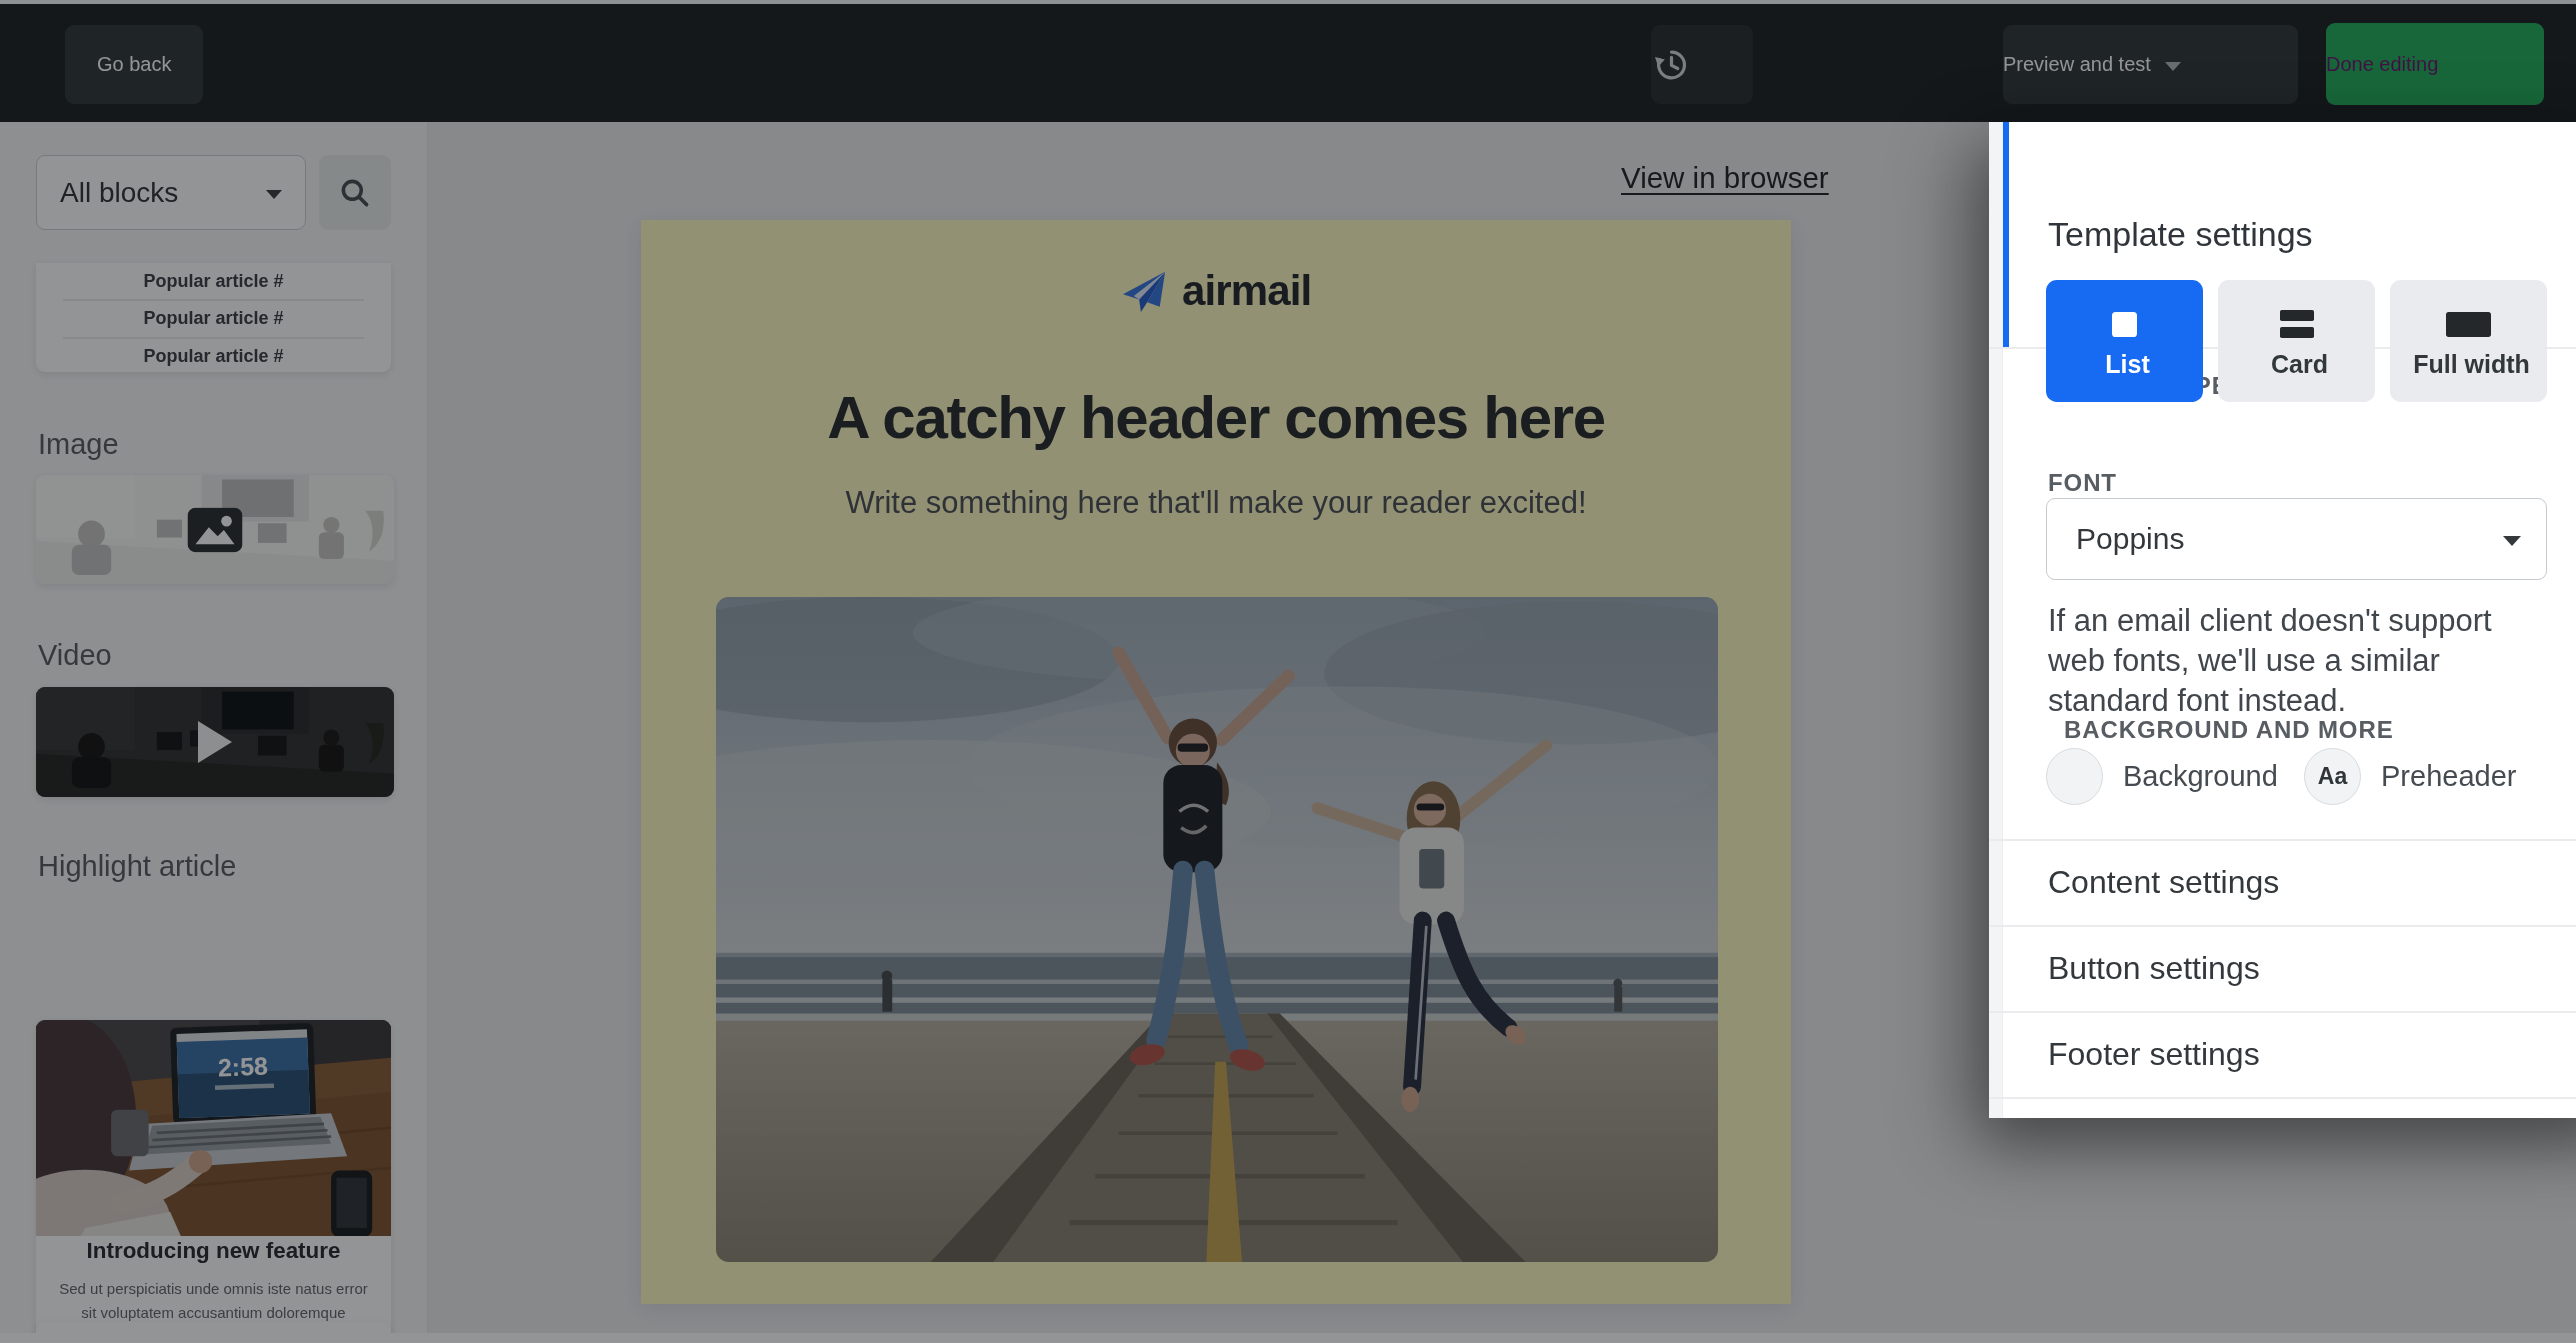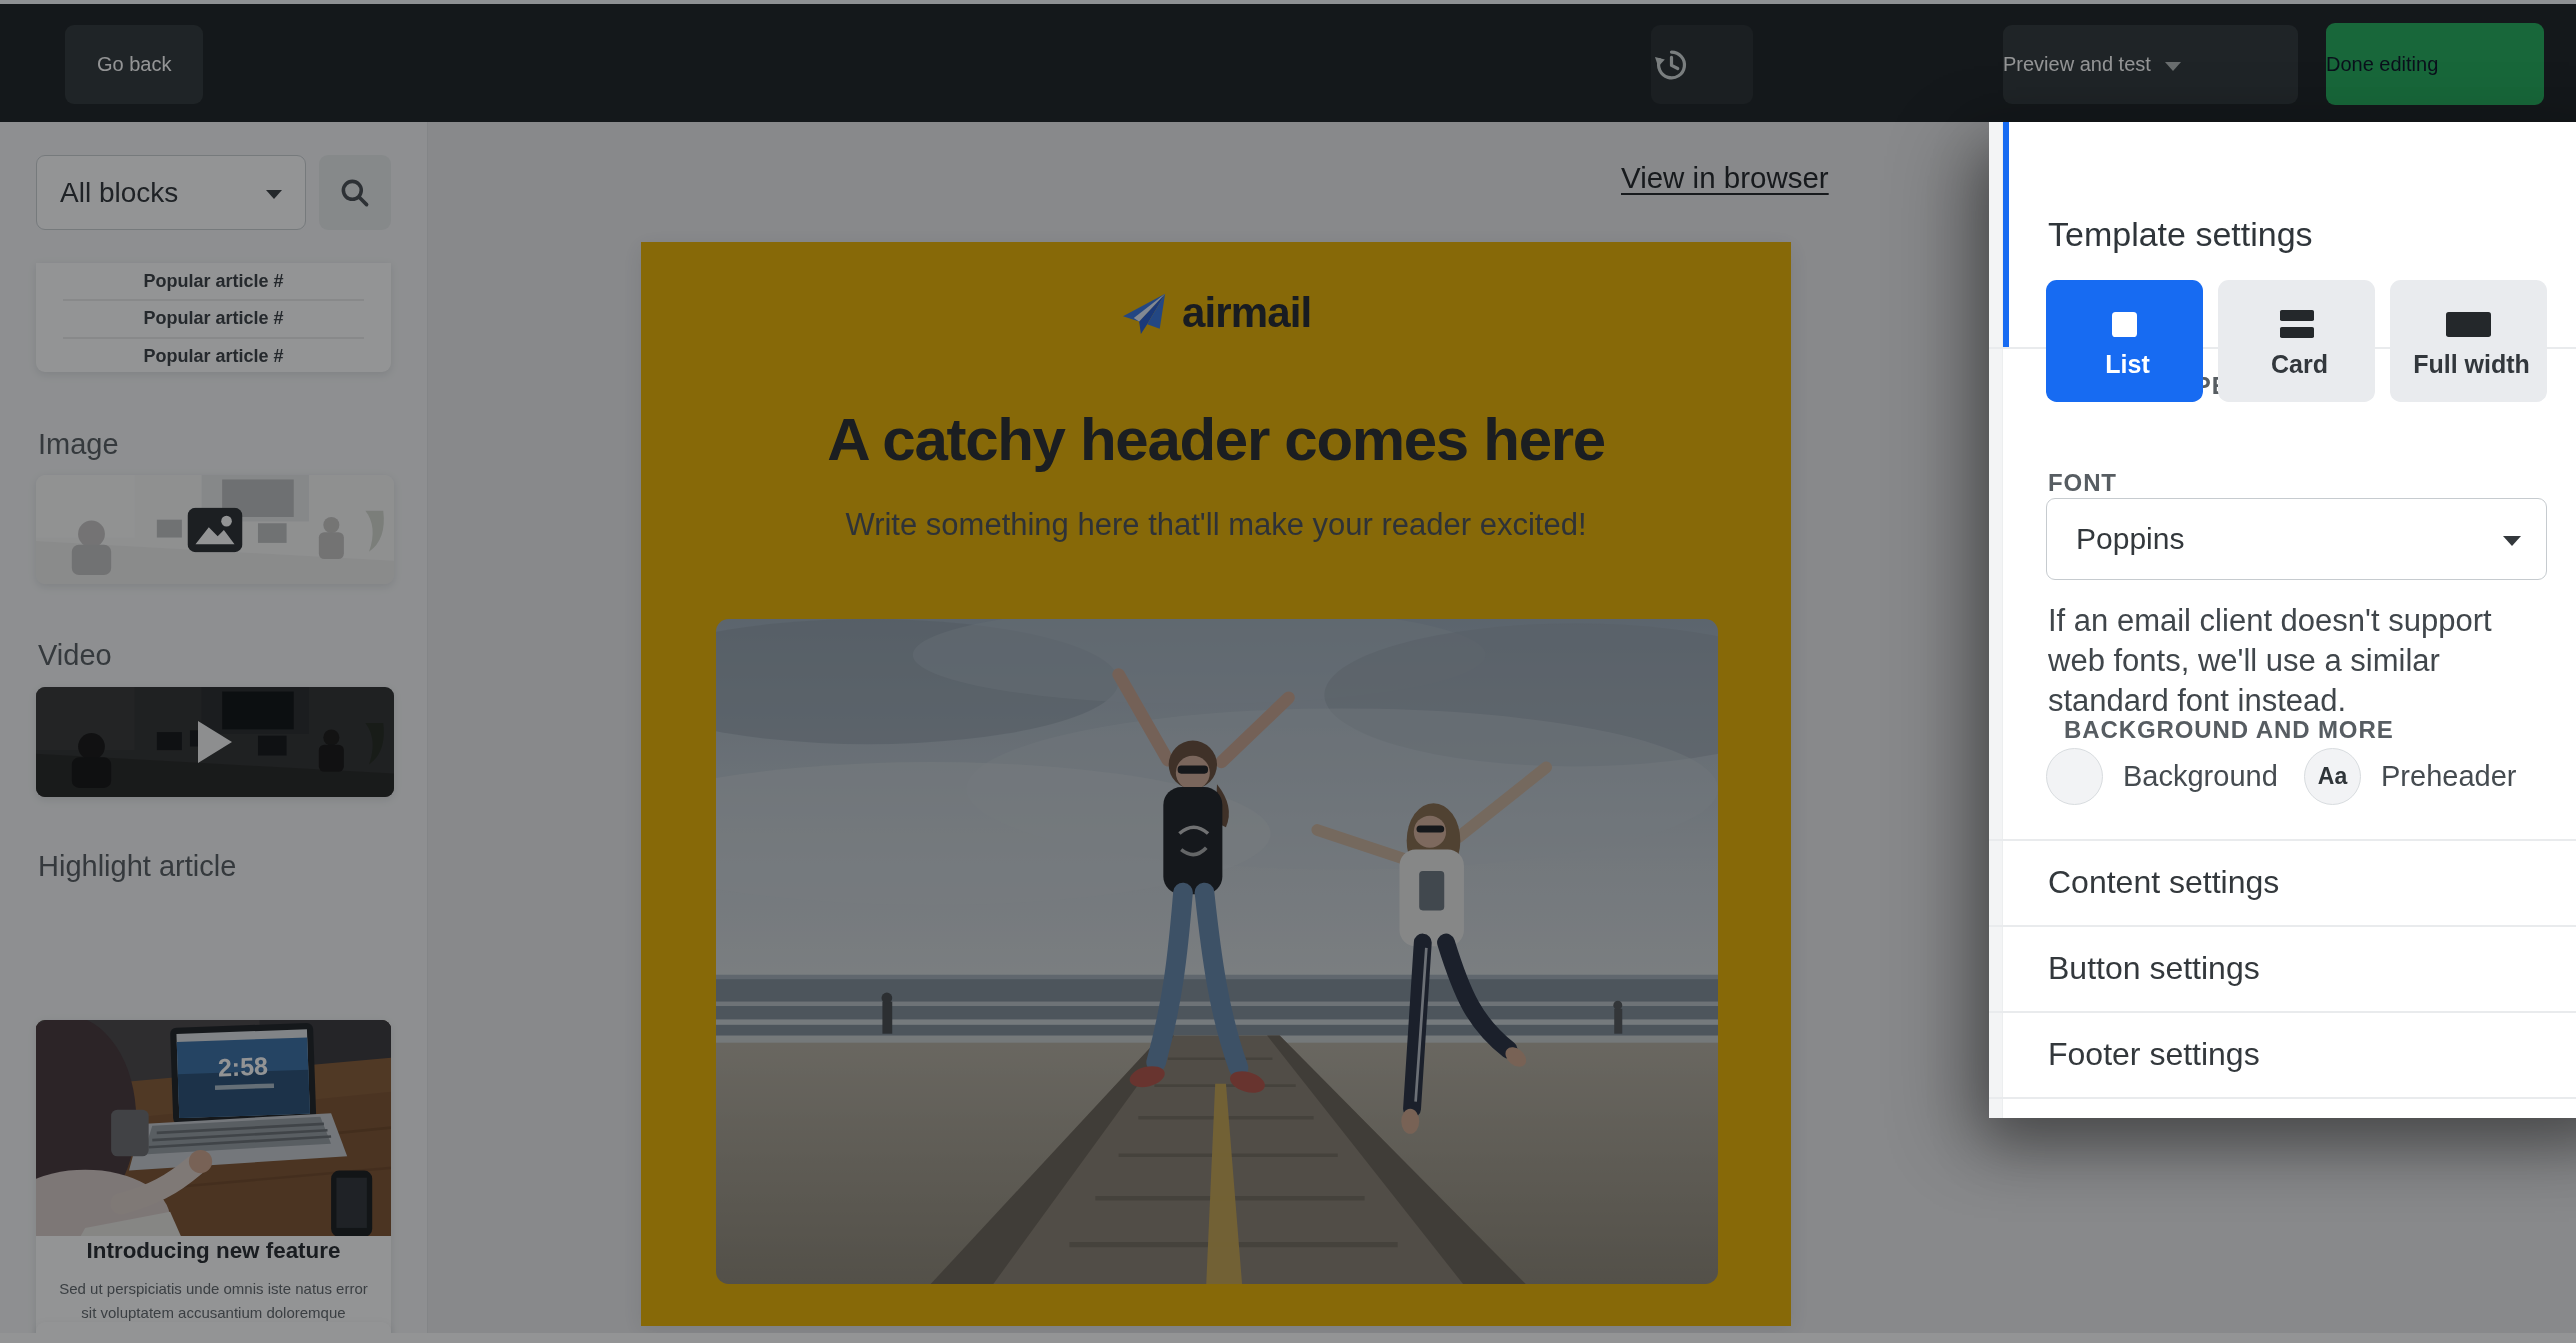--- a/index.html
+++ b/index.html
@@ -11,39 +11,39 @@
   .abs{position:absolute;}
   
   #topbar{left:0;top:0;width:2576px;height:122px;background:#212629;z-index:1;}
   .tb-btn{
     position:absolute;top:25px;height:79px;border-radius:9px;background:#343b3e;
     color:#ffffff;font-size:20px;display:flex;align-items:center;
     gap:14.3px;box-sizing:border-box;
   }
   .caret{width:0;height:0;border-left:8px solid transparent;border-right:8px solid transparent;
     border-top:9px solid #b7bdbd;margin-top:3.6px;}
-  #done-btn{background:#28b05f;color:#0f172a;}
+  #done-btn{background:#28b05f;color:#701a75;}
   
   #sidebar{left:0;top:122px;width:428px;height:1222px;background:#f6f7f8;
     border-right:1.8px solid #e3e5e7;box-sizing:border-box;z-index:1;}
   .sb-card{position:absolute;left:36px;background:#fff;border-radius:9px;
     box-shadow:0 2.7px 9px rgba(20,30,40,.10);overflow:hidden;}
   .sb-label{position:absolute;left:38px;font-size:29px;color:#5a6064;}
   .pop-row{height:36px;display:flex;align-items:center;justify-content:center;
     font-size:18px;font-weight:bold;color:#3f4449;}
   .pop-div{height:1.8px;background:#ececec;margin:0 27px;}
   .section-photo{position:absolute;inset:0;}
   #highlight-card{top:898px;width:355px;height:377px;}
   .hl-title{margin-top:218px;text-align:center;font-size:22.4px;font-weight:bold;color:#2b2f33;}
   .hl-body{margin:12.5px 23px 0;text-align:center;font-size:15px;line-height:1.6;color:#646a6f;}
   
   #canvas{left:428px;top:122px;width:1562px;height:1222px;background:#ececee;z-index:1;}
   #view-browser{left:1193px;top:39px;font-size:29.5px;color:#26292c;
     text-decoration:underline;text-underline-offset:5.4px;}
-  #email-card{left:213px;top:120px;width:1150px;height:1084px;background:#eab308;
+  #email-card{left:213px;top:98px;width:1150px;height:1084px;background:#fef9c3;
     box-shadow:0 5.4px 21.5px rgba(30,40,50,.10);}
   #logo-row{position:absolute;left:0;top:47px;width:100%;display:flex;
     align-items:center;justify-content:center;gap:14.3px;}
   #brand-text{font-size:42px;font-weight:bold;color:#272c33;letter-spacing:-0.9px;}
   #headline{position:absolute;left:0;top:163px;width:100%;text-align:center;
     font-size:60px;font-weight:800;letter-spacing:-1.3px;color:#2c3034;}
   #subtext{position:absolute;left:0;top:265px;width:100%;text-align:center;
     font-size:31px;font-weight:500;color:#4e545a;}
   #hero-photo{position:absolute;left:75px;top:377px;width:1002px;height:665px;
     border-radius:12.5px;overflow:hidden;}

